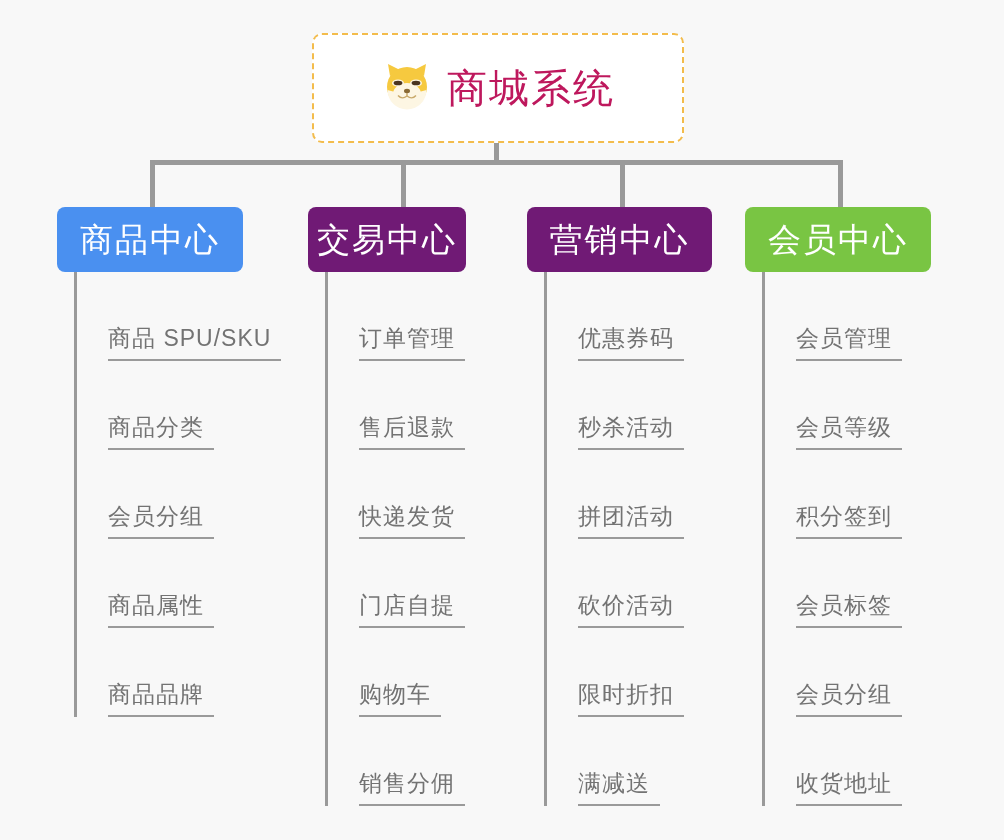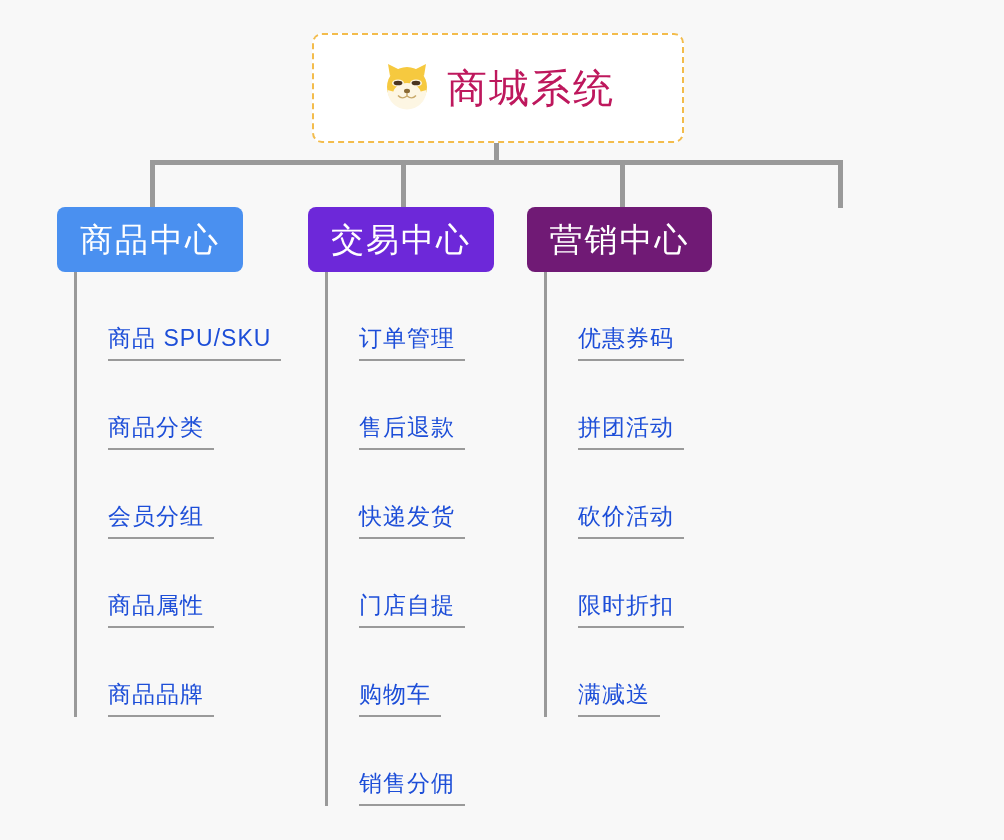--- a/index.html
+++ b/index.html
@@ -82,21 +82,21 @@
     display: flex;
     align-items: center;
     justify-content: center;
     color: #ffffff;
     font-size: 33px;
     letter-spacing: 2px;
     line-height: 1;
     white-space: nowrap;
   }
   .col-1 .branch-head { width: 186px; background: #4a90f0; }
-  .col-2 .branch-head { width: 186px; background: #6d28d9; text-align: center; }
+  .col-2 .branch-head { width: 158px; background: #701a75; text-align: center; }
   .col-3 .branch-head { width: 185px; background: #701a75; }
   .col-4 .branch-head { width: 186px; background: #79c543; }
 
   
   .leaf-list {
     position: relative;
     margin-left: 17px;
     padding-left: 0;
     border-left: 3px solid #9a9a9a;
     margin-top: 0;
@@ -105,21 +105,21 @@
   .leaf {
     height: 89px;
     display: flex;
     align-items: flex-end;
     padding-left: 31px;
   }
 
   .leaf-label {
     display: inline-block;
     font-size: 23px;
-    color: #1d4ed8;
+    color: #737373;
     line-height: 1;
     padding: 0 10px 9px 0;
     border-bottom: 2px solid #9a9a9a;
     white-space: nowrap;
     letter-spacing: 1px;
   }
 </style>
 </head>
 <body>
 
@@ -211,28 +211,56 @@
 
   <div class="column col-3">
     <div class="branch-head">
       <span>营销中心</span>
     </div>
     <div class="leaf-list">
       <div class="leaf">
           <span class="leaf-label">优惠券码</span>
         </div>
       <div class="leaf">
+          <span class="leaf-label">秒杀活动</span>
+        </div>
+      <div class="leaf">
           <span class="leaf-label">拼团活动</span>
         </div>
       <div class="leaf">
           <span class="leaf-label">砍价活动</span>
         </div>
       <div class="leaf">
           <span class="leaf-label">限时折扣</span>
         </div>
       <div class="leaf">
           <span class="leaf-label">满减送</span>
         </div>
     </div>
   </div>
 
+  <div class="column col-4">
+    <div class="branch-head">
+      <span>会员中心</span>
+    </div>
+    <div class="leaf-list">
+      <div class="leaf">
+          <span class="leaf-label">会员管理</span>
+        </div>
+      <div class="leaf">
+          <span class="leaf-label">会员等级</span>
+        </div>
+      <div class="leaf">
+          <span class="leaf-label">积分签到</span>
+        </div>
+      <div class="leaf">
+          <span class="leaf-label">会员标签</span>
+        </div>
+      <div class="leaf">
+          <span class="leaf-label">会员分组</span>
+        </div>
+      <div class="leaf">
+          <span class="leaf-label">收货地址</span>
+        </div>
+    </div>
+  </div>
 
 </div>
 
 </body></html>

